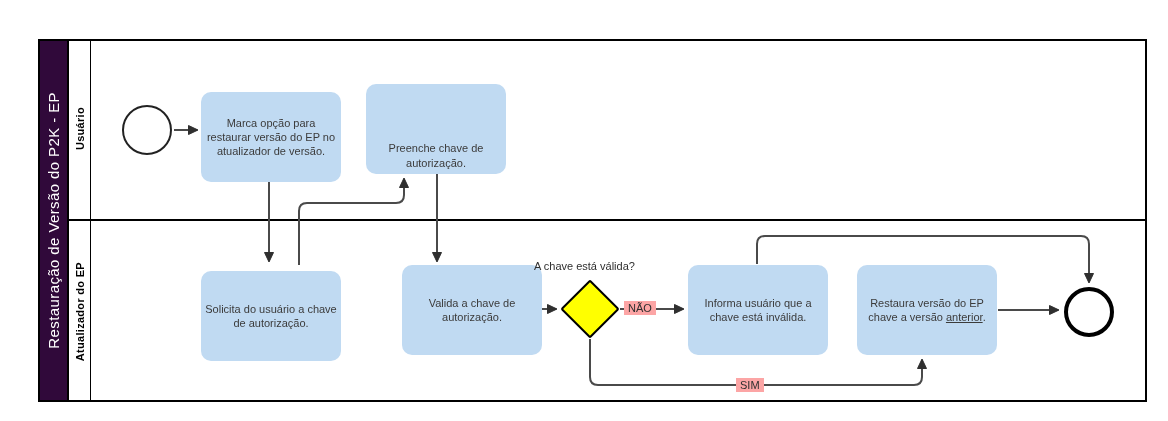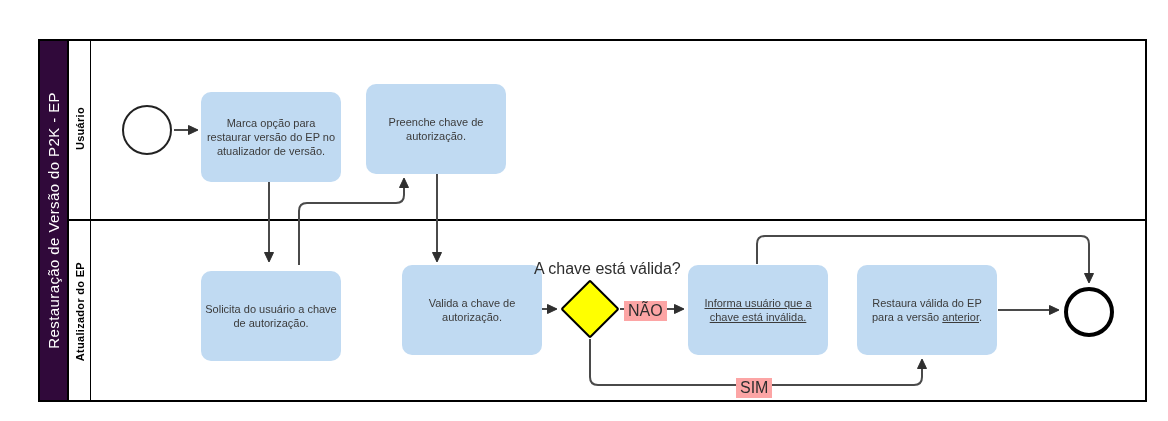--- a/index.html
+++ b/index.html
@@ -20,34 +20,34 @@
   .lane-label-cell.l2{top:221px;height:181px;}
   .lane-label-text{font-size:11px;font-weight:bold;color:#000;letter-spacing:.3px;}
   .label-col-line{position:absolute;left:90px;top:39px;width:1px;height:363px;background:#000;z-index:2;}
   .lane-divider{position:absolute;left:69px;top:219px;width:1078px;height:2px;background:#000;z-index:2;}
 
   
   .task{position:absolute;width:140px;height:90px;background:#C0DAF2;border-radius:10px;
     display:flex;align-items:center;justify-content:center;text-align:center;
     font-size:11px;line-height:1.3;color:#3b3b3b;padding:4px;box-sizing:border-box;z-index:5;}
   .t1{left:201px;top:92px;}
-  .t2{left:366px;top:84px;}
+  .t2{left:366px;top:84px;align-items:flex-end;}
   .t3{left:201px;top:271px;}
   .t4{left:366px;top:265px;margin-left:36px;}
-  .t5{left:688px;top:265px;text-decoration:underline;}
+  .t5{left:688px;top:265px;}
   .t6{left:857px;top:265px;}
   .u{text-decoration:underline;}
   .event{position:absolute;width:50px;height:50px;border-radius:50%;background:#fff;box-sizing:border-box;z-index:5;}
   .start-event{left:122px;top:105px;border:2px solid #222;}
   .end-event{left:1064px;top:287px;border:4px solid #000;}
   .gateway{position:absolute;left:569px;top:288px;width:42px;height:42px;background:#FFFF00;
     border:2px solid #000;box-sizing:border-box;transform:rotate(45deg);border-radius:2px;z-index:5;}
 
   
-  .flow-label{position:absolute;font-size:16px;color:#2e2e2e;z-index:6;}
+  .flow-label{position:absolute;font-size:11px;color:#2e2e2e;z-index:6;}
   .on-line{background:#fca5a5;padding:1px 4px;}
   .gw-question{left:534px;top:260px;}
   .lbl-nao{left:624px;top:301px;}
   .lbl-sim{left:736px;top:378px;}
 
   svg.connectors{position:absolute;left:0;top:0;z-index:4;}
   svg.connectors path.edge{fill:none;stroke:#4a4a4a;stroke-width:2;}
 </style>
 </head>
 <body>
@@ -98,21 +98,21 @@
   <div class="task t3">
     <span>Solicita do usuário a chave de autorização.</span>
   </div>
   <div class="task t4">
     <span>Valida a chave de autorização.</span>
   </div>
   <div class="task t5">
     <span>Informa usuário que a chave está inválida.</span>
   </div>
   <div class="task t6">
-    <span><span>Restaura válida do EP para a versão </span><span class="u">anterior</span><span>.</span></span>
+    <span><span>Restaura versão do EP chave a versão </span><span class="u">anterior</span><span>.</span></span>
   </div>
 
   <div class="gateway"></div>
   <div class="flow-label gw-question">A chave está válida?</div>
   <div class="flow-label on-line lbl-nao">NÃO</div>
   <div class="flow-label on-line lbl-sim">SIM</div>
 
 </div>
 
 </body></html>

